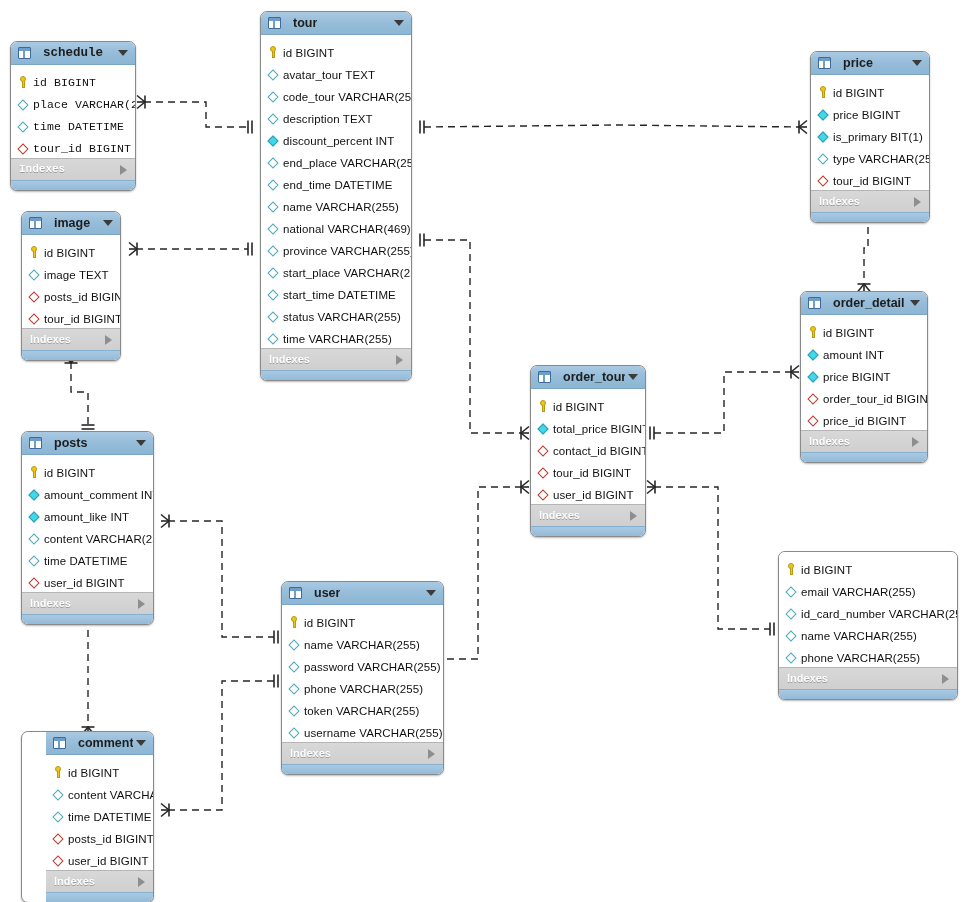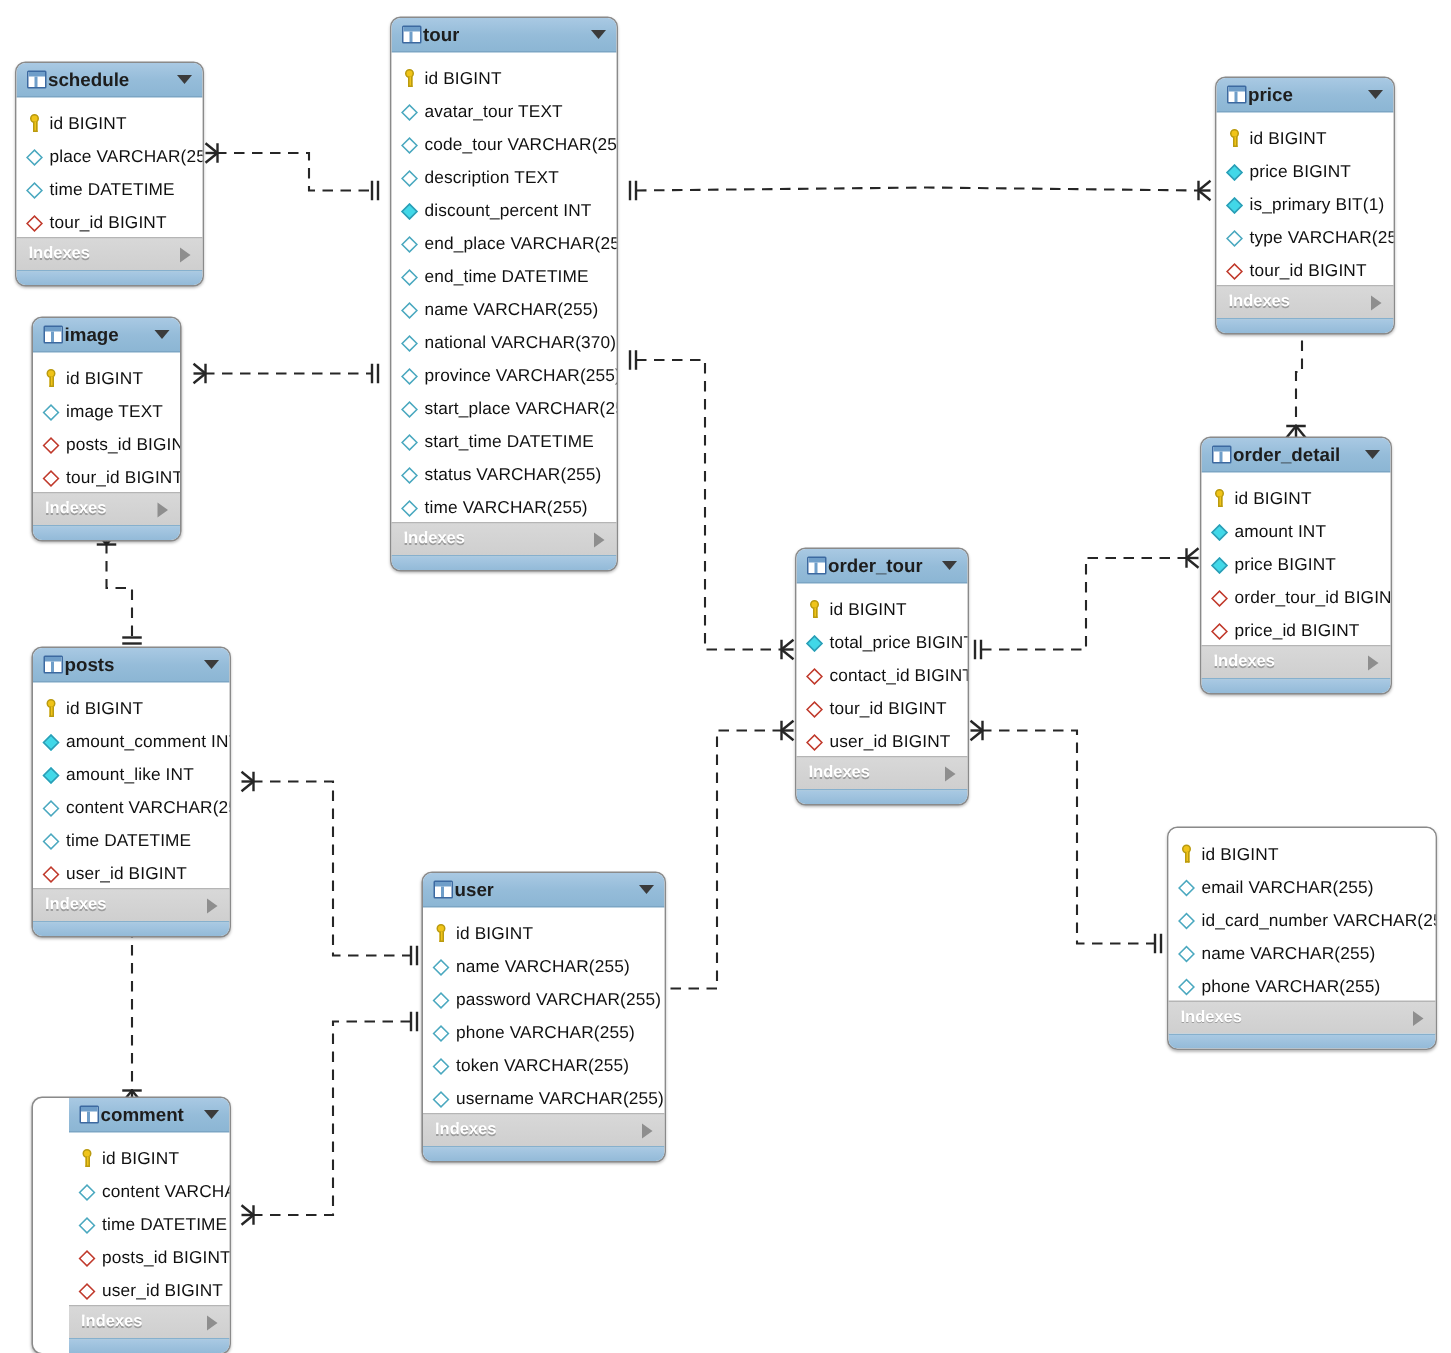--- a/index.html
+++ b/index.html
@@ -33,21 +33,21 @@
   .tbl-header {
     position: relative;
     height: 22px;
     line-height: 22px;
     background: linear-gradient(to bottom, #a9c9e3 0%, #95bcd9 52%, #8cb6d4 100%);
     border-bottom: 1px solid #7ba5c4;
     padding-left: 7px;
     padding-right: 20px;
     display: flex;
     align-items: center;
-    gap: 1px;
+    gap: 12px;
     user-select: none;
   }
   .tbl-header .tbl-name {
     font-size: 12.5px;
     font-weight: bold;
     color: #1d1d1d;
     white-space: nowrap;
     overflow: hidden;
   }
   .tbl-icon {
@@ -326,21 +326,21 @@
         <line x1="521" y1="487" x2="529" y2="493.5" stroke="#262626" stroke-width="1.6" stroke-linecap="butt"></line>
         <line x1="521" y1="487" x2="529" y2="487" stroke="#262626" stroke-width="1.6" stroke-linecap="butt"></line>
       </g>
       <g>
         <line x1="432" y1="652.5" x2="432" y2="665.5" stroke="#262626" stroke-width="1.6" stroke-linecap="butt"></line>
         <line x1="436" y1="652.5" x2="436" y2="665.5" stroke="#262626" stroke-width="1.6" stroke-linecap="butt"></line>
       </g>
     </svg>
 
   <div id="tables-layer">
-      <div class="table-box" style="left: 10px; top: 41px; width: 126px;">
+      <div class="table-box" style="left: 10px; top: 41px; width: 126px; font-family: Liberation Mono, monospace;">
         <div class="tbl-header">
           <span class="tbl-icon"></span>
           <span class="tbl-name">schedule</span>
           <span class="tbl-caret"></span>
         </div>
         <div class="tbl-body">
           <div class="col-row">
             <span class="glyph key"></span>
             <span class="col-name">id BIGINT</span>
           </div>
@@ -487,21 +487,21 @@
           <div class="col-row">
             <span class="glyph dia"></span>
             <span class="col-name">end_time DATETIME</span>
           </div>
           <div class="col-row">
             <span class="glyph dia"></span>
             <span class="col-name">name VARCHAR(255)</span>
           </div>
           <div class="col-row">
             <span class="glyph dia"></span>
-            <span class="col-name">national VARCHAR(370)</span>
+            <span class="col-name">national VARCHAR(469)</span>
           </div>
           <div class="col-row">
             <span class="glyph dia"></span>
             <span class="col-name">province VARCHAR(255)</span>
           </div>
           <div class="col-row">
             <span class="glyph dia"></span>
             <span class="col-name">start_place VARCHAR(255)</span>
           </div>
           <div class="col-row">

